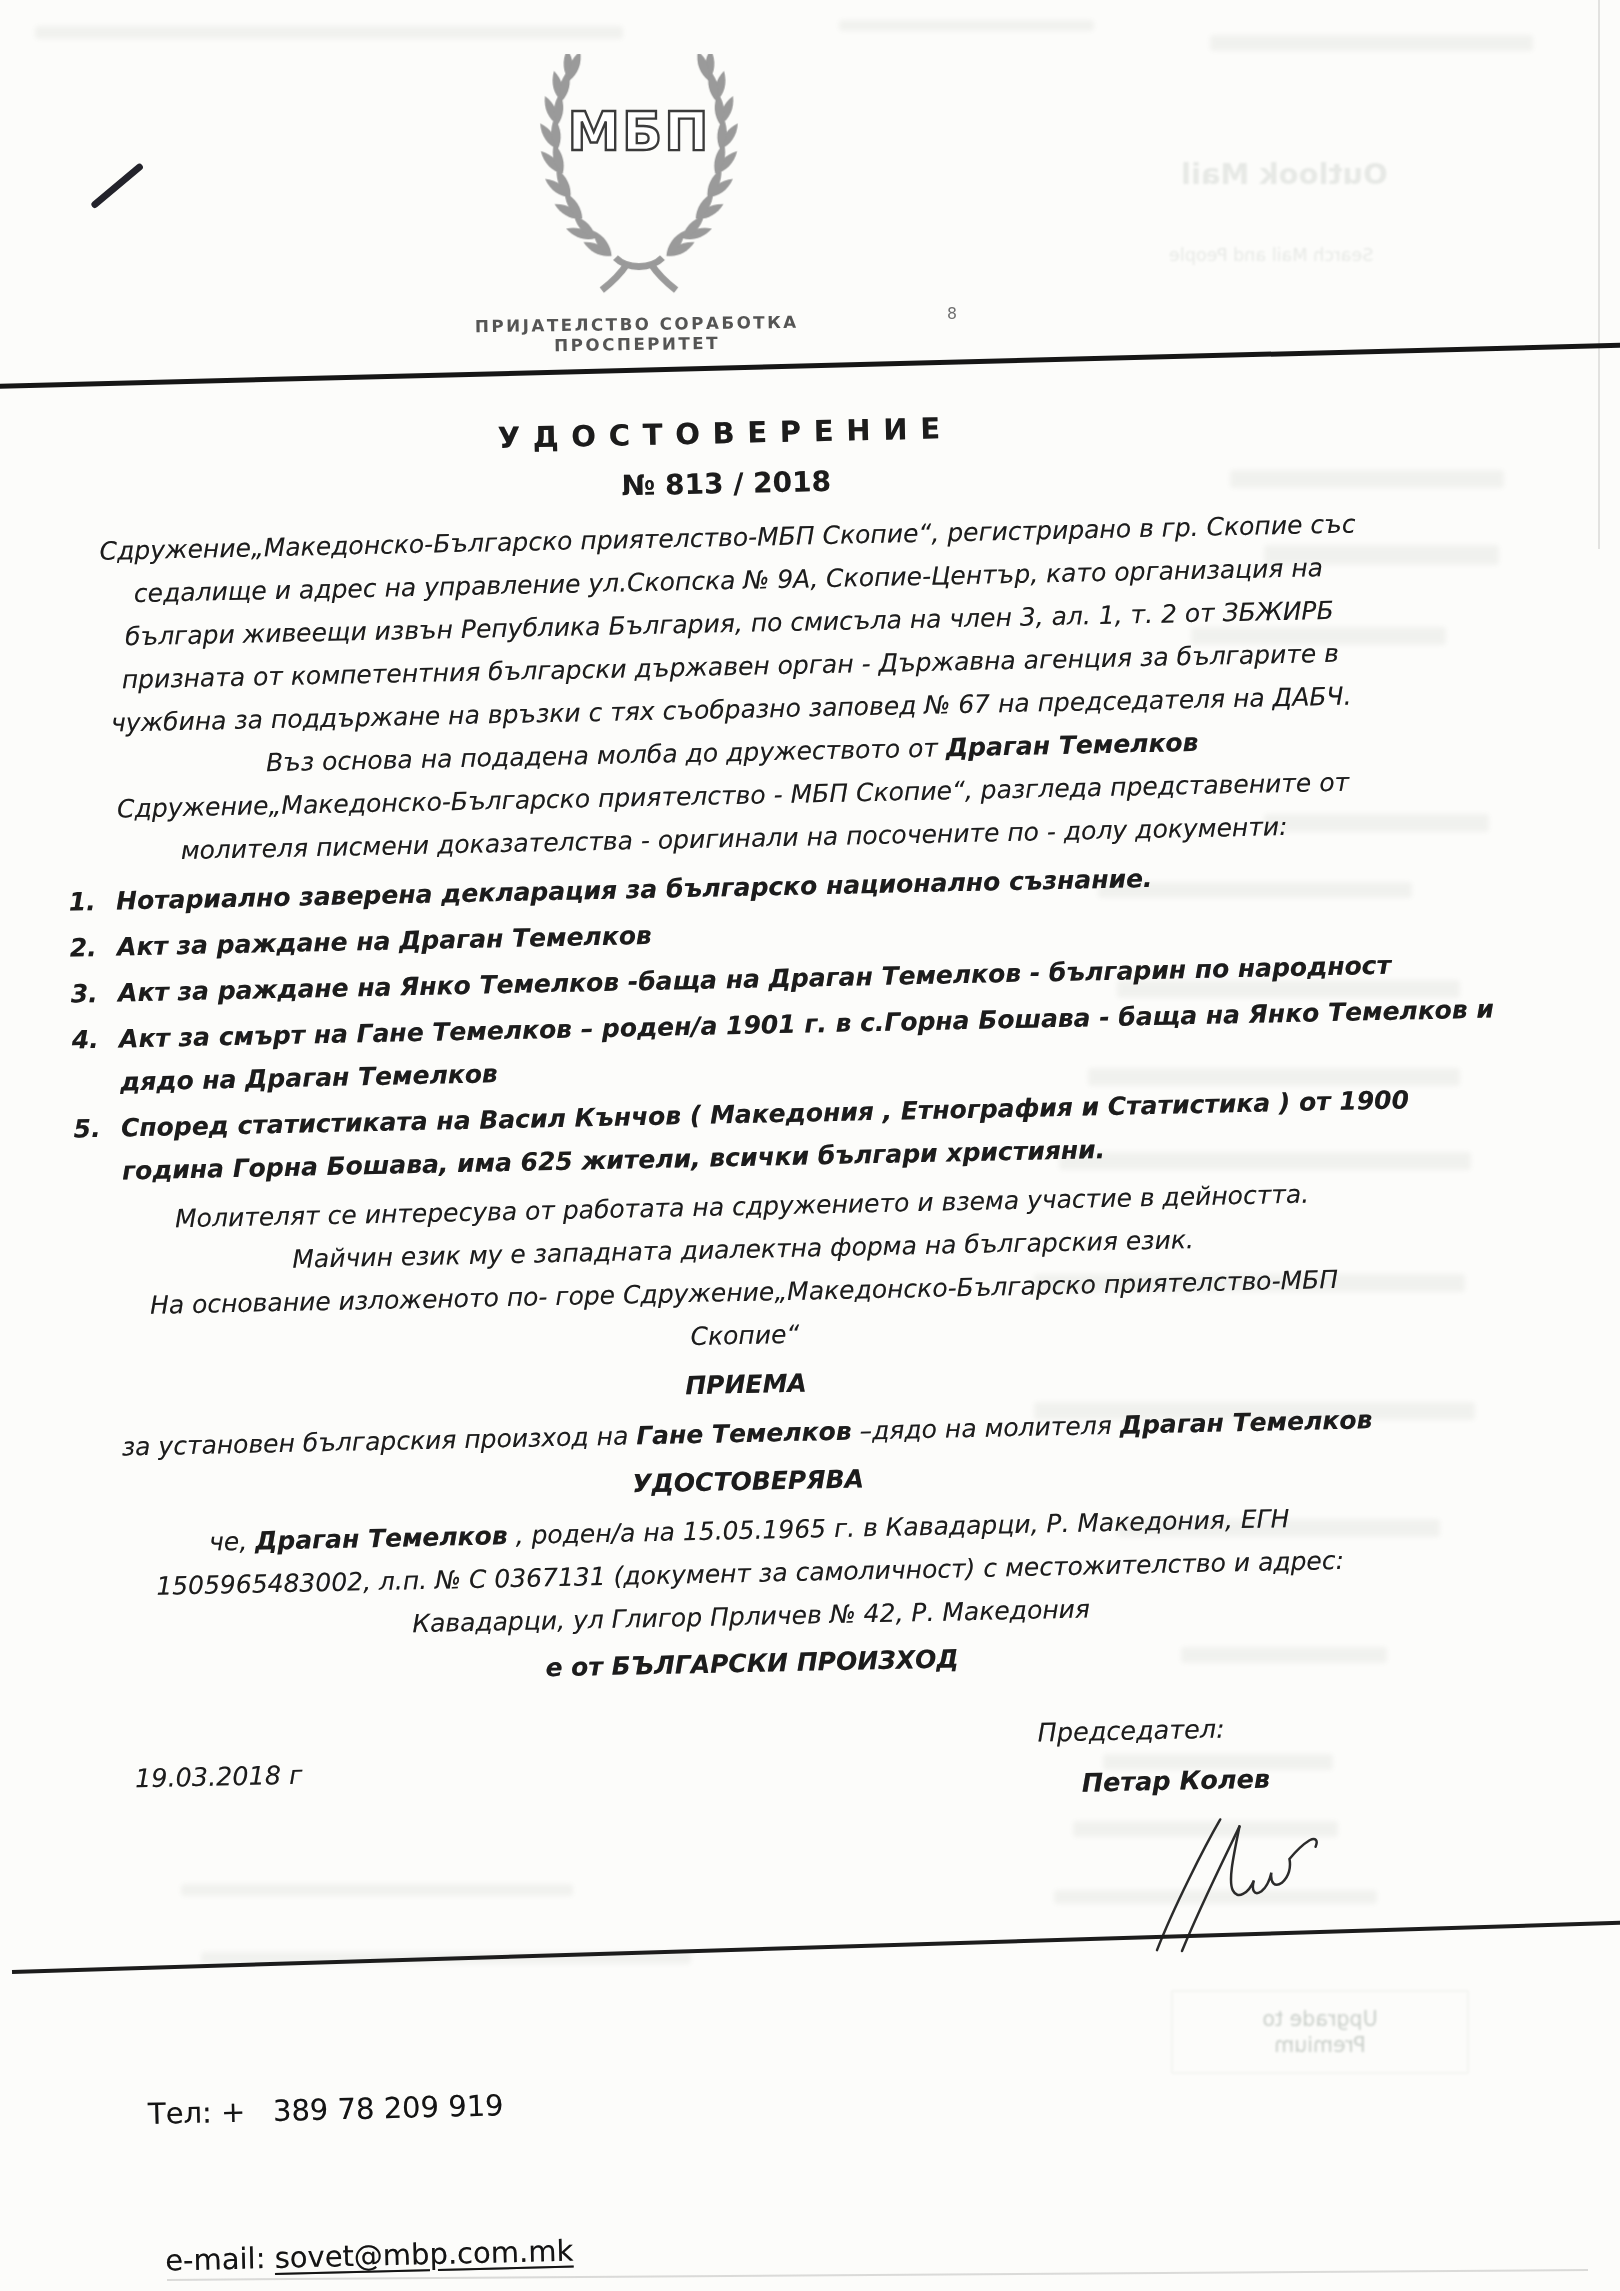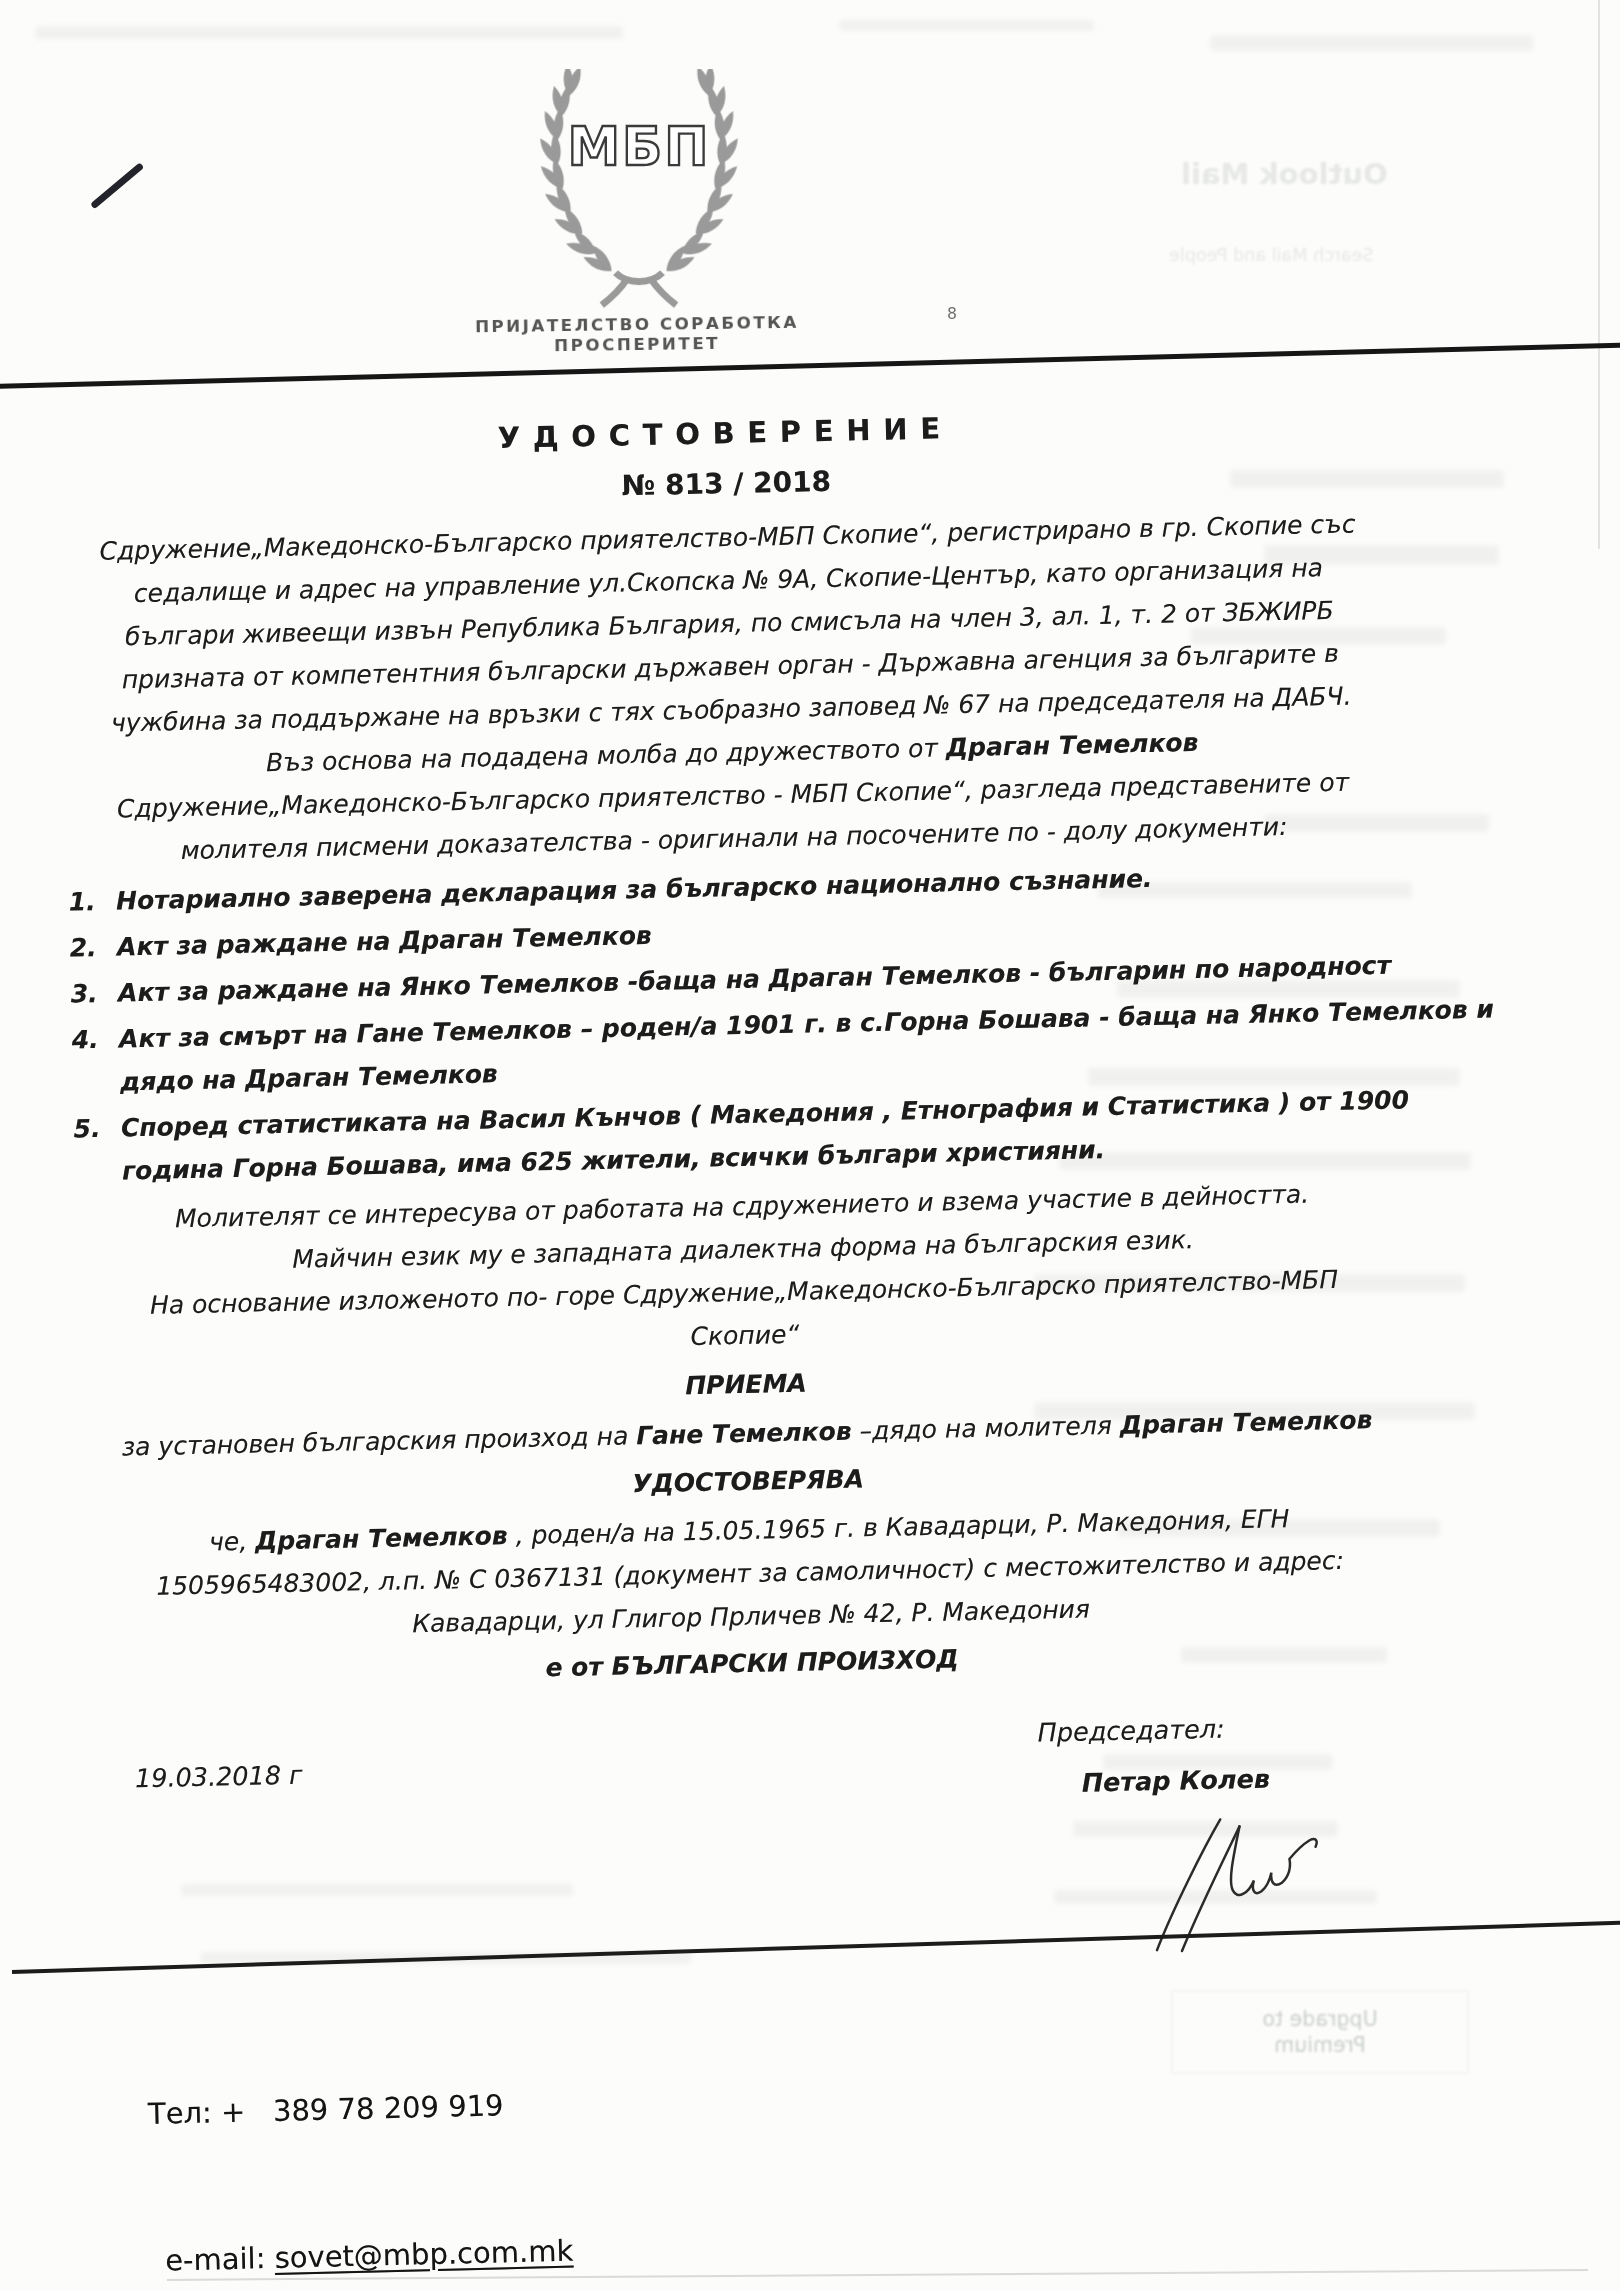--- a/index.html
+++ b/index.html
@@ -1,19 +1,19 @@
 <!DOCTYPE html>
 <html><head>
 <meta charset="utf-8">
 <style>
   html,body{margin:0;padding:0;background:#e8e8e8;}
   .page{position:relative;width:1620px;height:2292px;background:#fcfcfa;overflow:hidden;
         font-family:"DejaVu Sans",sans-serif;color:#1d1d1d;}
   
-  .logo-wrap{position:absolute;left:502px;top:69px;width:274px;height:250px;}
+  .logo-wrap{position:absolute;left:502px;top:54px;width:274px;height:250px;}
   .tagline{position:absolute;left:392px;top:314px;width:490px;text-align:center;
            font-size:16.7px;font-weight:600;letter-spacing:2.5px;color:#474747;
            transform:rotate(-0.8deg);opacity:.92;}
   .rule-top{position:absolute;left:-7.8px;top:384px;width:1642px;height:4.9px;background:#161616;
             transform:rotate(-1.45deg);transform-origin:0 50%;}
   .rule-bottom{position:absolute;left:11.8px;top:1970px;width:1612px;height:3.9px;background:#1c1c1c;
             transform:rotate(-1.75deg);transform-origin:0 50%;}
   .pen-mark{position:absolute;left:90px;top:204px;width:65px;height:6.9px;background:#23232b;
             border-radius:3.9px;transform:rotate(-40deg);transform-origin:0 0;}
   .mark8{position:absolute;left:947px;top:304px;font-size:15.7px;color:#6f6f6f;}

